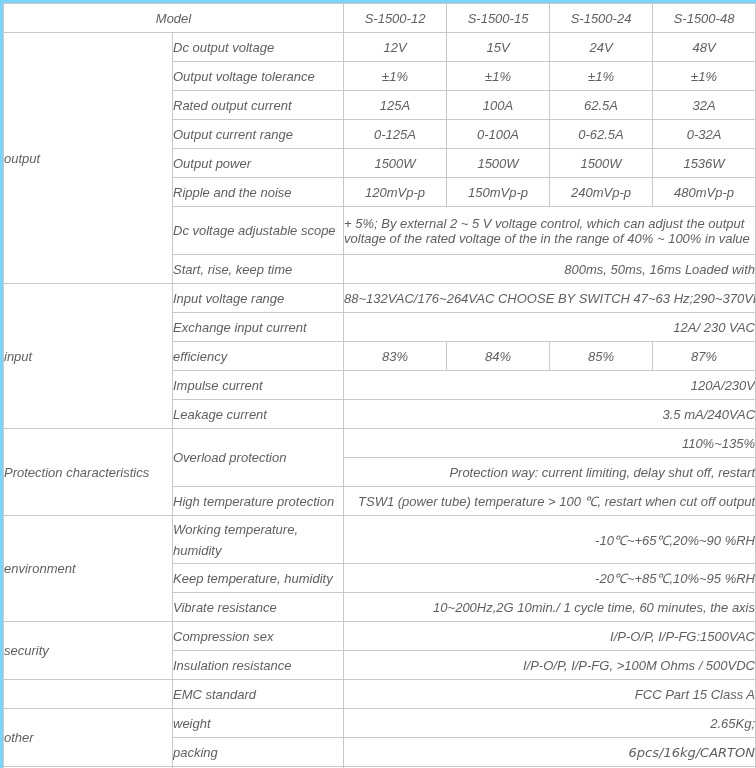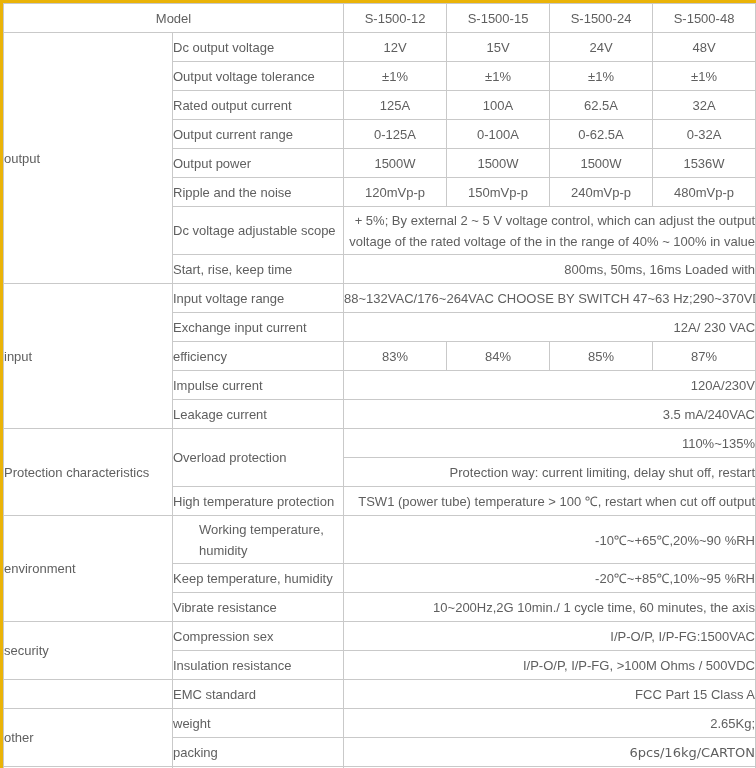--- a/index.html
+++ b/index.html
@@ -1,22 +1,23 @@
 <!DOCTYPE html>
 <html><head>
 <meta charset="utf-8">
 <style>
   html, body { margin: 0; padding: 0; background: #ffffff; }
   .page {
     position: relative;
     width: 756px;
     height: 768px;
     overflow: hidden;
-    background: #eab308;
+    background: #7dd3fc;
     font-family: "Liberation Sans", sans-serif;
+    font-style: italic;
   }
   table.spec {
     border-collapse: collapse;
     table-layout: fixed;
     width: 752px;
     margin: 3px 0 0 3px;
   }
   table.spec td {
     border: 1px solid #c9c9c9;
     font-size: 13px;
@@ -33,32 +34,31 @@
   td.label {
     padding-left: 10px;
     text-align: left;
     white-space: nowrap;
     margin-top: 35px;
   }
   td.label.wrap {
     white-space: normal;
     padding-right: 10px;
     line-height: 21px;
-    padding-left: 26px;
   }
   td.val-l {
     padding-left: 10px;
     text-align: right;
     white-space: nowrap;
   }
   td.val-wrap {
     padding: 3px 10px 3px 10px;
-    text-align: right;
+    text-align: left;
     white-space: normal;
-    line-height: 21px;
+    line-height: 15px;
   }
   td.group { text-align: left; }
   td.packing-val {
     color: #000000;
     font-family: "DejaVu Sans", sans-serif;
     font-size: 13px;
   }
 </style>
 </head>
 <body>

